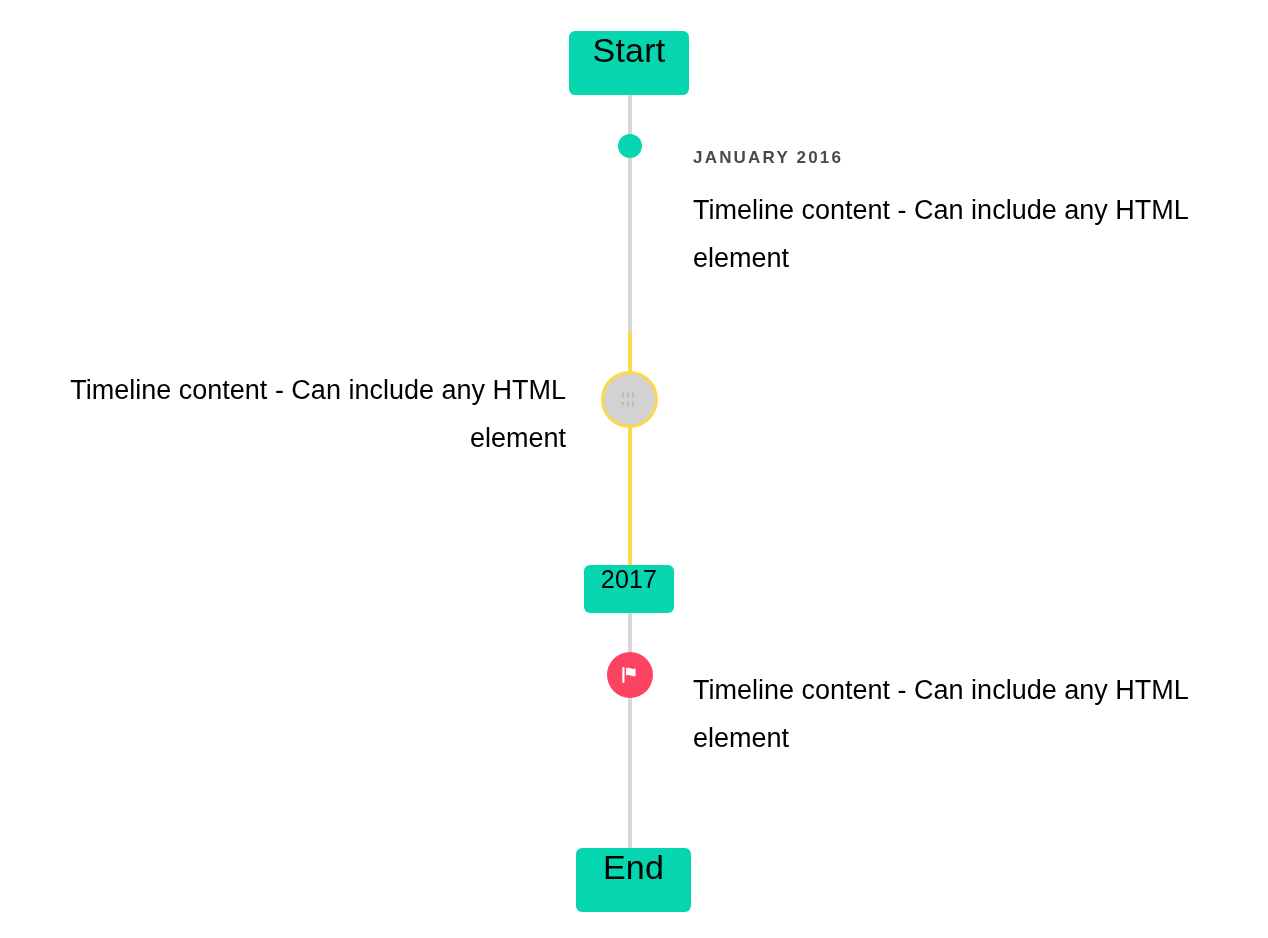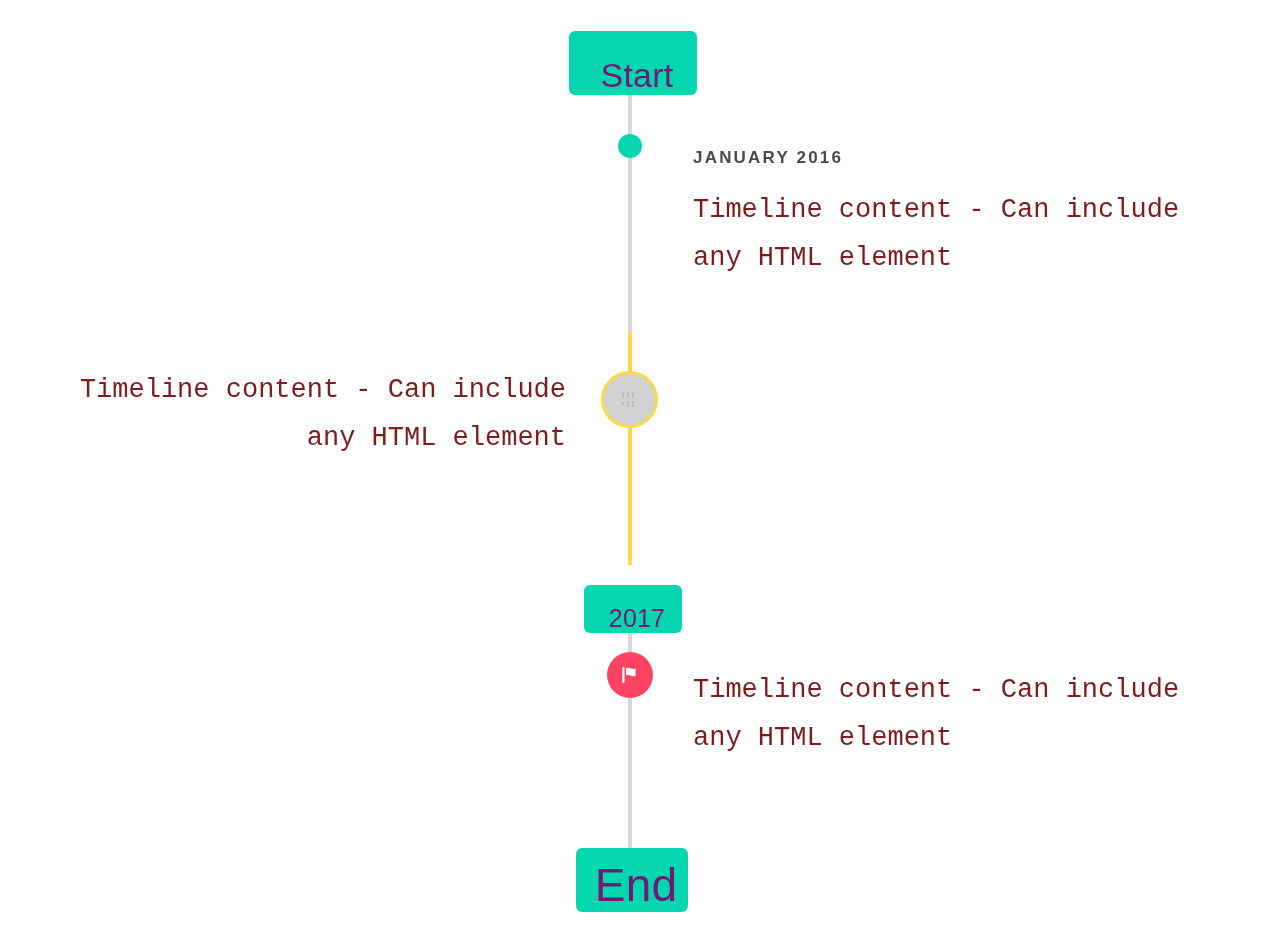--- a/index.html
+++ b/index.html
@@ -28,51 +28,49 @@
     background: #d7d7d7;
   }
   .rail-top      { top: 95px;  height: 237px; }
   .rail-yellow   { top: 332px; height: 233px; background: #fcd94b; }
   .rail-bottom   { top: 613px; height: 235px; }
 
   
   .badge {
     position: absolute;
     display: flex;
-    align-items: flex-end;
+    align-items: flex-start;
     justify-content: center;
     background: #06d6b0;
-    color: #701a75;
+    color: #000000;
     border-radius: 6px;
     font-weight: 400;
     letter-spacing: 0.2px;
     z-index: 3;
-    padding-left: 8px;
   }
   .badge-start {
     left: 569px;
     top: 31px;
     width: 120px;
     height: 64px;
     font-size: 34px;
   }
   .badge-year {
     left: 584px;
     top: 565px;
     width: 90px;
     height: 48px;
     font-size: 25px;
-    margin-top: 20px;
   }
   .badge-end {
     left: 576px;
     top: 848px;
-    width: 104px;
+    width: 115px;
     height: 64px;
-    font-size: 46px;
+    font-size: 34px;
   }
 
   
   .marker {
     position: absolute;
     border-radius: 50%;
     z-index: 4;
     display: flex;
     align-items: center;
     justify-content: center;
@@ -128,24 +126,23 @@
     font-weight: bold;
     letter-spacing: 2.2px;
     color: #4a4a4a;
     text-transform: uppercase;
     margin: 0 0 18px 0;
     line-height: 1.2;
   }
   .entry-body {
     font-size: 27px;
     font-weight: 300;
-    color: #7f1d1d;
+    color: #000000;
     line-height: 1.78;
     margin: 0;
-    font-family: Liberation Mono, monospace;
   }
 
   .entry-jan   { top: 132px; }
   .entry-feb   { top: 366px; }
   .entry-mar   { top: 650px; }
 </style>
 </head>
 <body>
 
 <div class="timeline">

